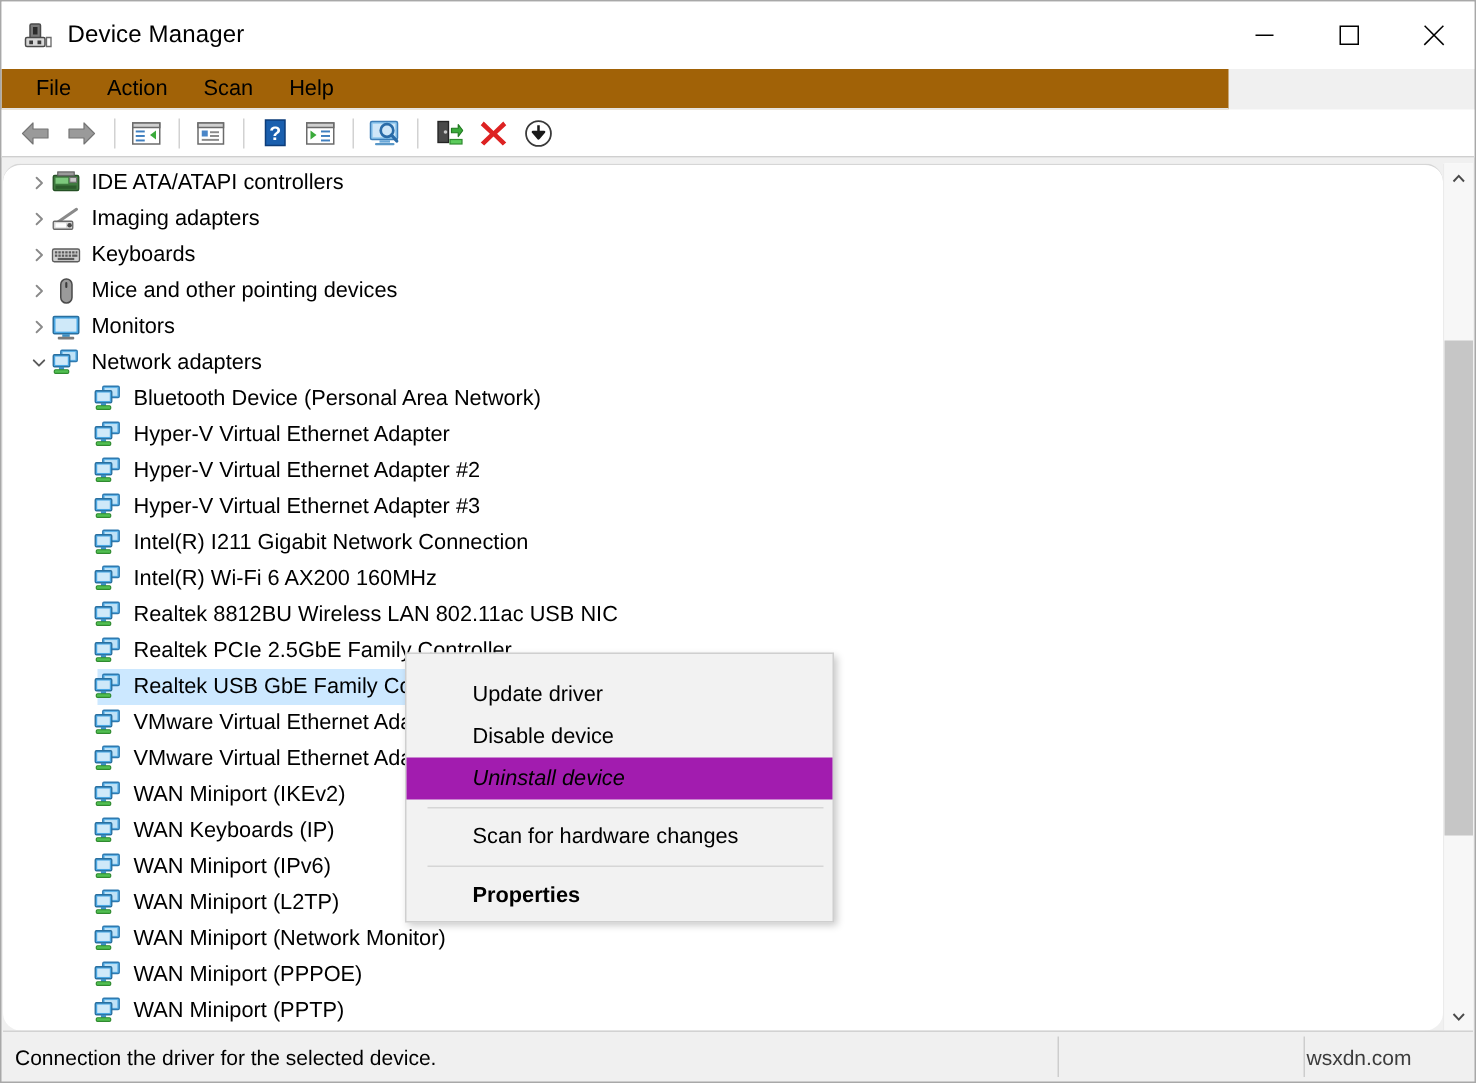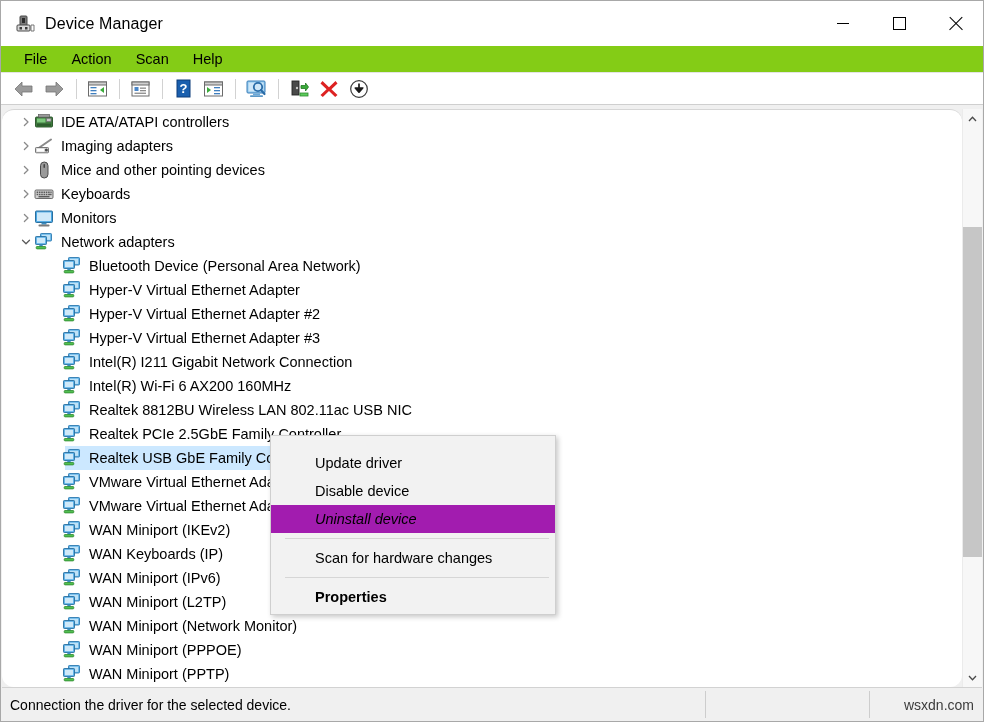--- a/index.html
+++ b/index.html
@@ -72,23 +72,23 @@
     content: ""; position: absolute; left: -1px; top: 7px;
     width: 18px; height: 1.3px; background: #000;
   }
   .glyph-close:before { transform: rotate(45deg); }
   .glyph-close:after { transform: rotate(-45deg); }
 
   
   .menubar {
     position: absolute;
     left: 0; top: 45px;
-    width: 982px;
+    width: 818px;
     height: 27px;
-    background: #84cc16;
+    background: #a16207;
     border-bottom: 1px solid #e4e4e4;
     display: flex;
     align-items: center;
     box-sizing: border-box;
     padding-left: 13px;
   }
   .menuitem {
     font-size: 14.5px;
     color: #000;
     padding: 3px 10px;
@@ -244,21 +244,20 @@
     border-right: 1px solid #cdcdcd;
     font-size: 14px; color: #000;
     padding-left: 4px;
   }
   .status-mid {
     left: 706px; width: 162px;
     border-right: 1px solid #cdcdcd;
   }
   .status-right {
     left: 869px; right: 4px;
-    justify-content: flex-end;
     padding-right: 4px;
   }
   .watermark {
     font-size: 14px;
     color: #3c3c3c;
     font-family: "Liberation Sans", sans-serif;
   }
 </style>
 </head>
 <body>
@@ -421,33 +420,20 @@
             <path d="M3.4 1.5 L7 5 L3.4 8.5" fill="none" stroke="#8a8a8a" stroke-width="1.25" stroke-linecap="round" stroke-linejoin="round"></path>
           </svg>
         </span>
         <span class="devicon"><svg width="20" height="20" viewBox="0 0 20 20">
             <line x1="2.5" y1="13.5" x2="17" y2="3.5" stroke="#8a8a8a" stroke-width="2" stroke-linecap="round"></line>
             <rect x="1.5" y="11.5" width="13" height="5.3" rx="0.8" fill="#d8d8d8" stroke="#6a6a6a" stroke-width="0.9"></rect>
             <rect x="3" y="12.8" width="7" height="2.8" fill="#ffffff"></rect>
             <circle cx="12.4" cy="14.1" r="1.5" fill="#4a4a4a"></circle>
           </svg></span>
         <span class="label">Imaging adapters</span>
-      </div>
-      <div class="row">
-        <div style="width:34px; flex:0 0 auto;"></div>
-        <span class="chev" style="margin-left:-18px;">
-          <svg width="10" height="10" viewBox="0 0 10 10">
-            <path d="M3.4 1.5 L7 5 L3.4 8.5" fill="none" stroke="#8a8a8a" stroke-width="1.25" stroke-linecap="round" stroke-linejoin="round"></path>
-          </svg>
-        </span>
-        <span class="devicon"><svg width="20" height="20" viewBox="0 0 20 20">
-            <rect x="6.5" y="2" width="7.5" height="16" rx="3.7" fill="#9a9a9a" stroke="#4a4a4a" stroke-width="1"></rect>
-            <rect x="9.5" y="4" width="1.4" height="4" rx="0.7" fill="#3a3a3a"></rect>
-          </svg></span>
-        <span class="label">Mice and other pointing devices</span>
       </div>
       <div class="row">
         <div style="width:34px; flex:0 0 auto;"></div>
         <span class="chev" style="margin-left:-18px;">
           <svg width="10" height="10" viewBox="0 0 10 10">
             <path d="M3.4 1.5 L7 5 L3.4 8.5" fill="none" stroke="#8a8a8a" stroke-width="1.25" stroke-linecap="round" stroke-linejoin="round"></path>
           </svg>
         </span>
         <span class="devicon"><svg width="20" height="20" viewBox="0 0 20 20">
             <rect x="1" y="6" width="18" height="8.5" rx="1.2" fill="#d0d0d0" stroke="#5c5c5c" stroke-width="0.9"></rect>
@@ -471,20 +457,33 @@
         <span class="label">Keyboards</span>
       </div>
       <div class="row">
         <div style="width:34px; flex:0 0 auto;"></div>
         <span class="chev" style="margin-left:-18px;">
           <svg width="10" height="10" viewBox="0 0 10 10">
             <path d="M3.4 1.5 L7 5 L3.4 8.5" fill="none" stroke="#8a8a8a" stroke-width="1.25" stroke-linecap="round" stroke-linejoin="round"></path>
           </svg>
         </span>
         <span class="devicon"><svg width="20" height="20" viewBox="0 0 20 20">
+            <rect x="6.5" y="2" width="7.5" height="16" rx="3.7" fill="#9a9a9a" stroke="#4a4a4a" stroke-width="1"></rect>
+            <rect x="9.5" y="4" width="1.4" height="4" rx="0.7" fill="#3a3a3a"></rect>
+          </svg></span>
+        <span class="label">Mice and other pointing devices</span>
+      </div>
+      <div class="row">
+        <div style="width:34px; flex:0 0 auto;"></div>
+        <span class="chev" style="margin-left:-18px;">
+          <svg width="10" height="10" viewBox="0 0 10 10">
+            <path d="M3.4 1.5 L7 5 L3.4 8.5" fill="none" stroke="#8a8a8a" stroke-width="1.25" stroke-linecap="round" stroke-linejoin="round"></path>
+          </svg>
+        </span>
+        <span class="devicon"><svg width="20" height="20" viewBox="0 0 20 20">
             <rect x="1.5" y="3" width="17" height="11.5" rx="0.9" fill="#4aa8e5" stroke="#2a6f9e" stroke-width="1"></rect>
             <rect x="3" y="4.4" width="14" height="8.7" fill="#cfe9f9"></rect>
             <rect x="7.5" y="14.8" width="5" height="1.8" fill="#3c8fc4"></rect>
             <rect x="4.5" y="16.5" width="11" height="1.9" rx="0.7" fill="#7a7a7a"></rect>
           </svg></span>
         <span class="label">Monitors</span>
       </div>
       <div class="row">
         <div style="width:34px; flex:0 0 auto;"></div>
         <span class="chev" style="margin-left:-18px;">

